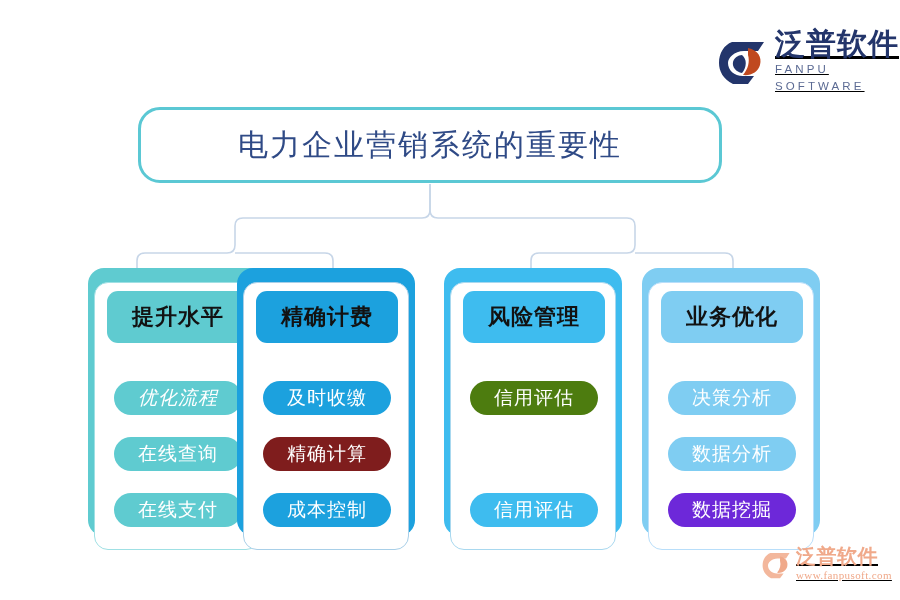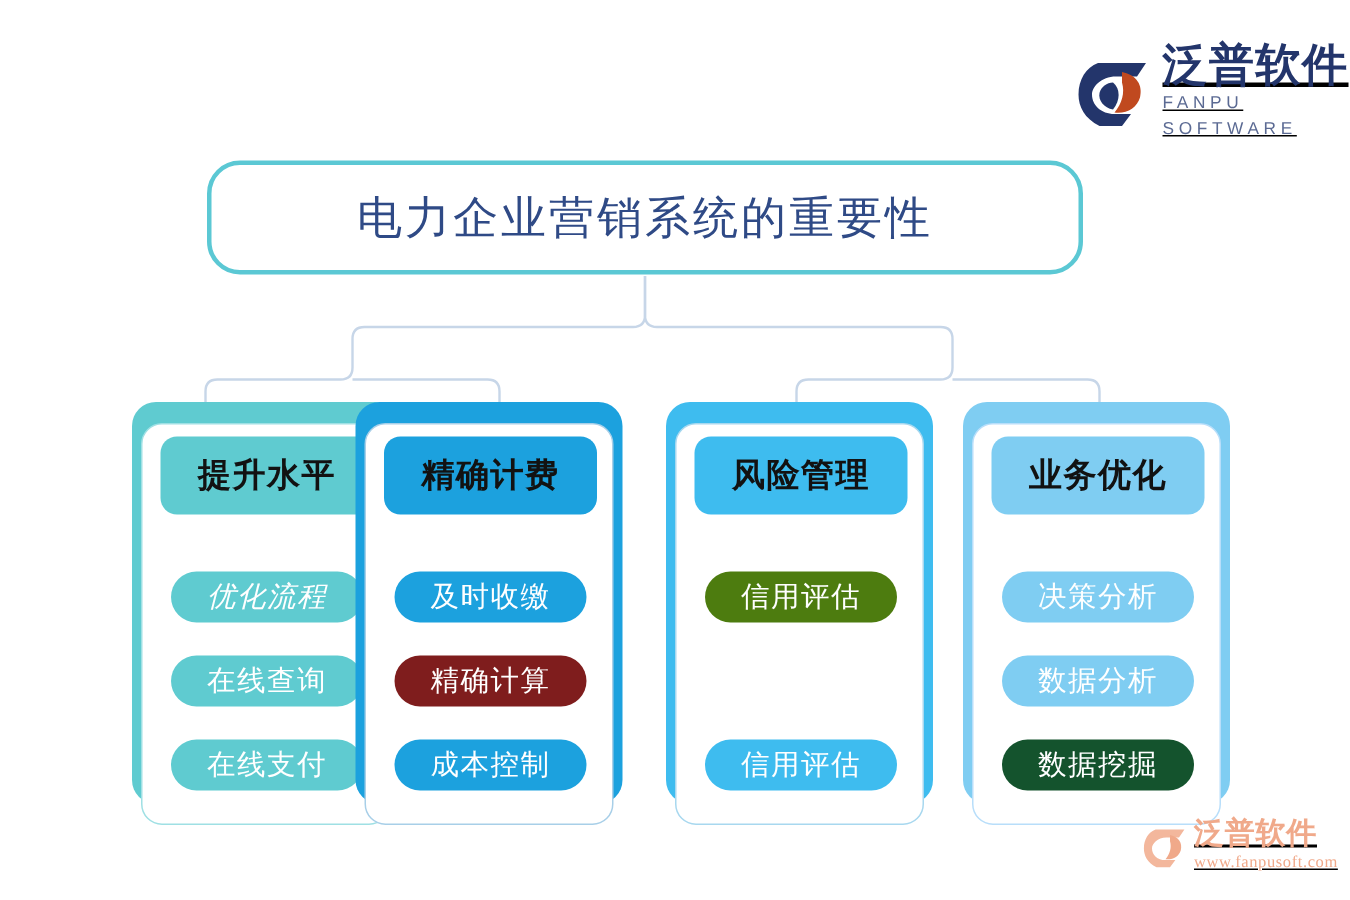--- a/index.html
+++ b/index.html
@@ -159,21 +159,21 @@
         <div class="col-card" style="border: 1.4px solid rgb(184, 222, 250); padding-left: 40px;">
           <div class="col-head" style="background: rgb(127, 205, 242);">
             <div class="col-head-text">业务优化</div>
           </div>
           <div class="pill pill-0" style="background: rgb(127, 205, 242); text-align: center;">
             <div class="pill-text">决策分析</div>
           </div>
           <div class="pill pill-1" style="background: rgb(127, 205, 242);">
             <div class="pill-text">数据分析</div>
           </div>
-          <div class="pill pill-2" style="background: #14532d;">
+          <div class="pill pill-2" style="background: #6d28d9;">
             <div class="pill-text">数据挖掘</div>
           </div>
         </div>
       </div>
     </div>
 
   <div class="brand brand-wm">
     <div class="brand-mark">
       <svg width="30" height="28" viewBox="0 0 50 46">
         <path d="M14 3 L46 3 L40 12 L26 12 C16 12 10 19 10 24 C10 31 16 37 25 37 L36 37 L30 45 L15 45 C5 40 1 32 1 24 C1 14 6 6 14 3 Z" fill="#f3b79c"></path>

